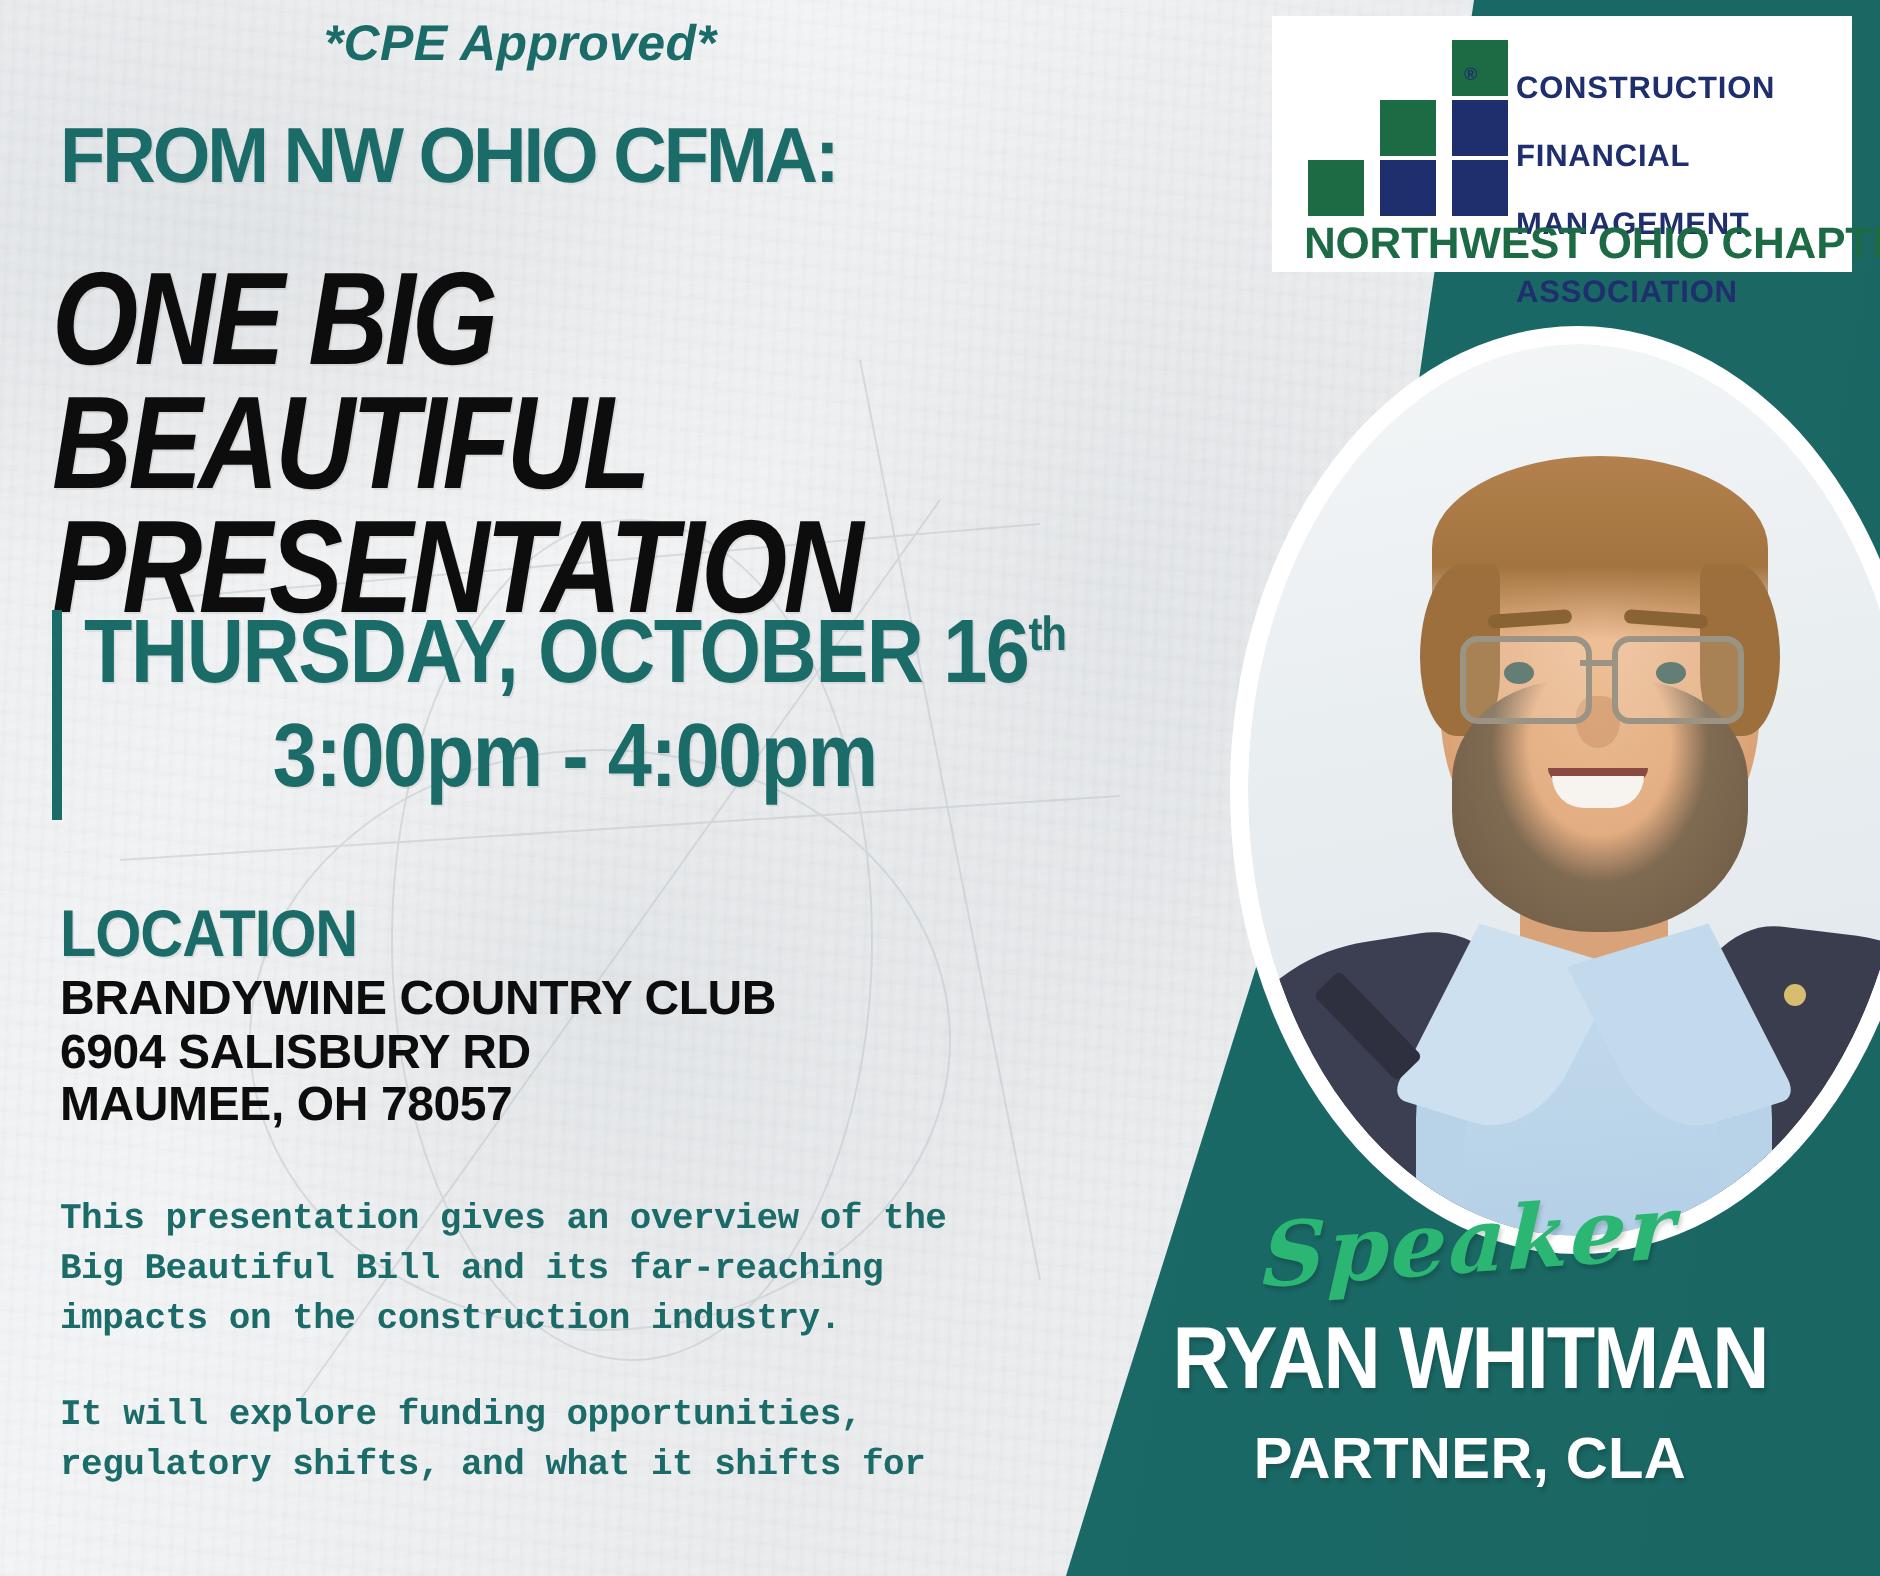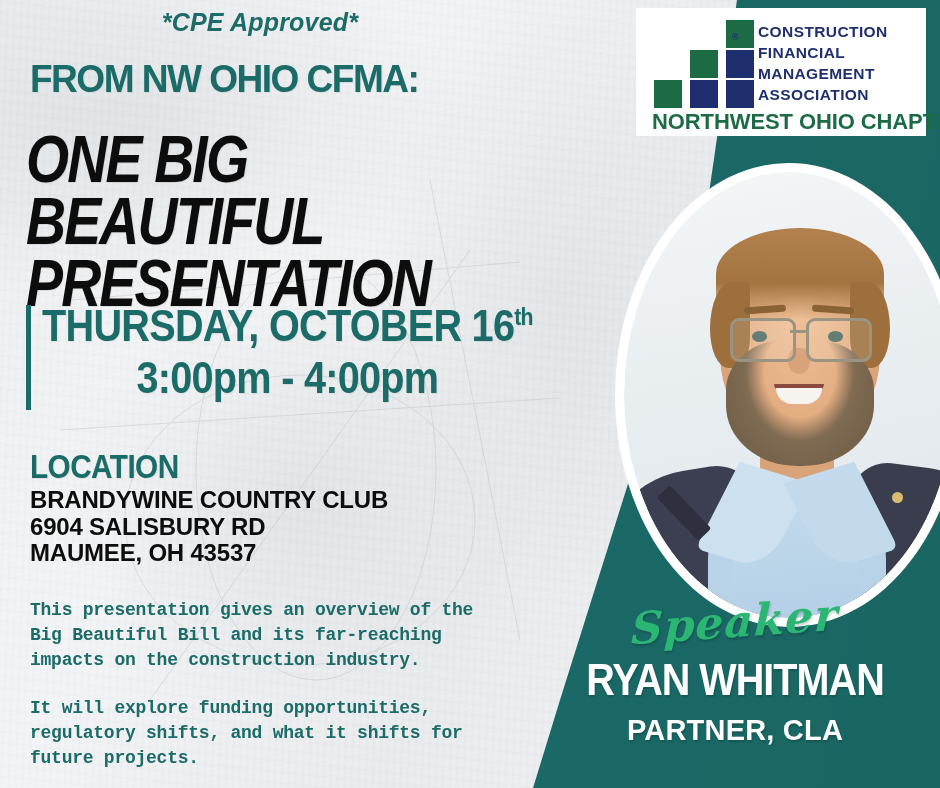--- a/index.html
+++ b/index.html
@@ -105,21 +105,21 @@
   .blk.g{background:#1d6b45;}
   .blk.n{background:#1f2f6e;}
   #reg{position:absolute;left:78px;top:12px;font-size:9px;color:#1f2f6e;font-weight:bold;}
   #cfma-word{
     position:absolute;left:14px;top:78px;font-size:31px;font-weight:bold;color:#1f2f6e;
     letter-spacing:-1px;font-family:"Liberation Sans",sans-serif;
   }
   #logo-lines{position:absolute;left:122px;top:13px;}
   .logo-line{
     font-size:15.5px;font-weight:bold;color:#1f2f6e;letter-spacing:.4px;line-height:21px;
-    font-family:"Liberation Sans",sans-serif;white-space:nowrap;
+    font-family:"Liberation Sans",sans-serif;white-space:nowrap;margin-top:13px;
   }
   #chapter{
     position:absolute;left:16px;top:101px;font-size:22px;font-weight:bold;color:#1d6b45;
     letter-spacing:-.1px;white-space:nowrap;font-family:"Liberation Sans",sans-serif;
   }
 
   
   #left{position:absolute;left:0;top:0;width:640px;height:560px;z-index:3;}
   #cpe{
     position:absolute;left:0;top:8px;width:520px;text-align:center;
@@ -265,31 +265,30 @@
     <div id="datebar"></div>
     <div id="dateblk">
       <div class="dline"><span>THURSDAY, OCTOBER 16</span><span id="dsup">th</span></div>
       <div class="dline">3:00pm - 4:00pm</div>
     </div>
 
     <div id="loc-label">LOCATION</div>
     <div id="addr">
       <div class="aline">BRANDYWINE COUNTRY CLUB</div>
       <div class="aline">6904 SALISBURY RD</div>
-      <div class="aline">MAUMEE, OH 43537</div>
+      <div class="aline">MAUMEE, OH 78057</div>
     </div>
 
     <div id="desc">
       <div class="pline">This presentation gives an overview of the</div>
       <div class="pline">Big Beautiful Bill and its far-reaching</div>
       <div class="pline">impacts on the construction industry.</div>
       <div class="pgap"></div>
       <div class="pline"> It will explore funding opportunities,</div>
       <div class="pline">regulatory shifts, and what it shifts for</div>
-      <div class="pline">future projects.</div>
     </div>
   </div>
 
   <div id="speaker">
     <div id="sp-word">Speaker</div>
     <div id="sp-name">RYAN WHITMAN</div>
     <div id="sp-role">PARTNER, CLA</div>
   </div>
 
 </div>

